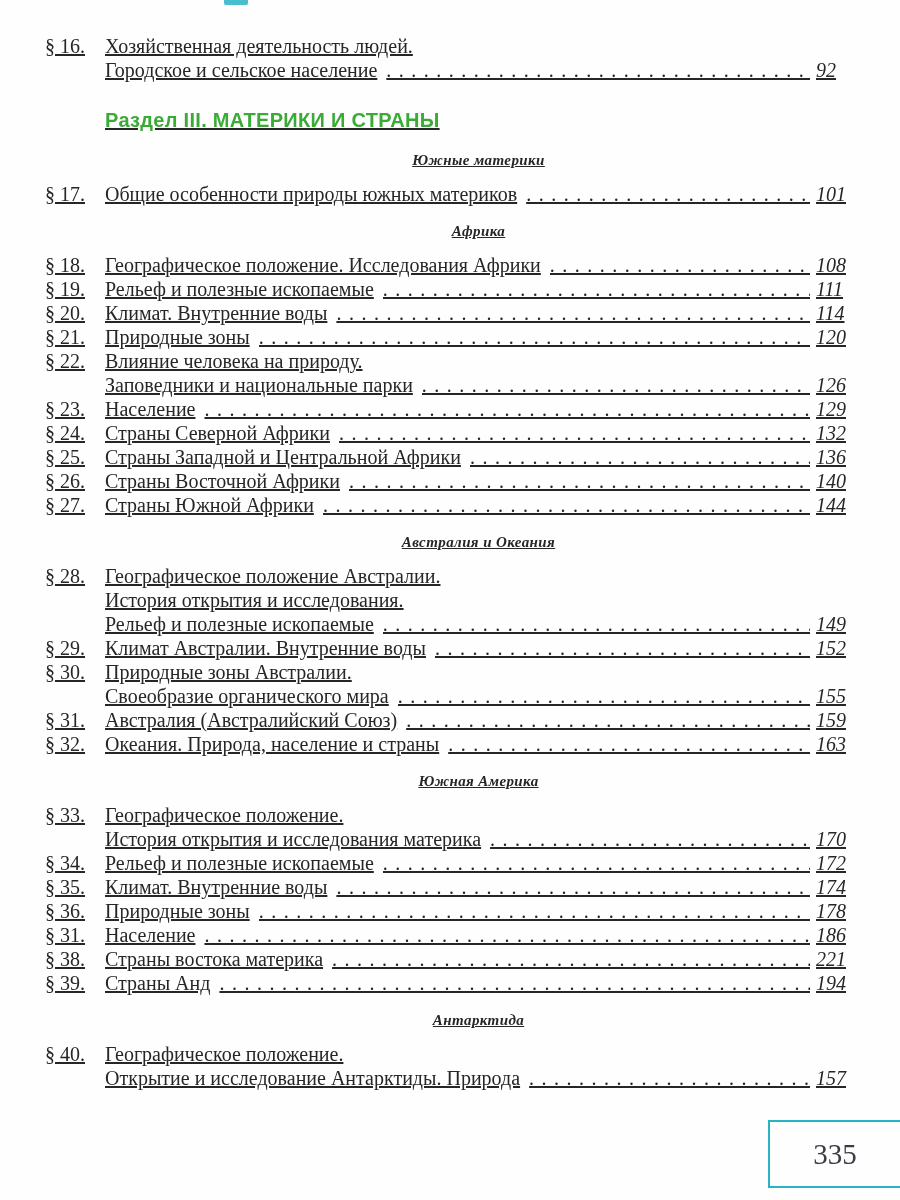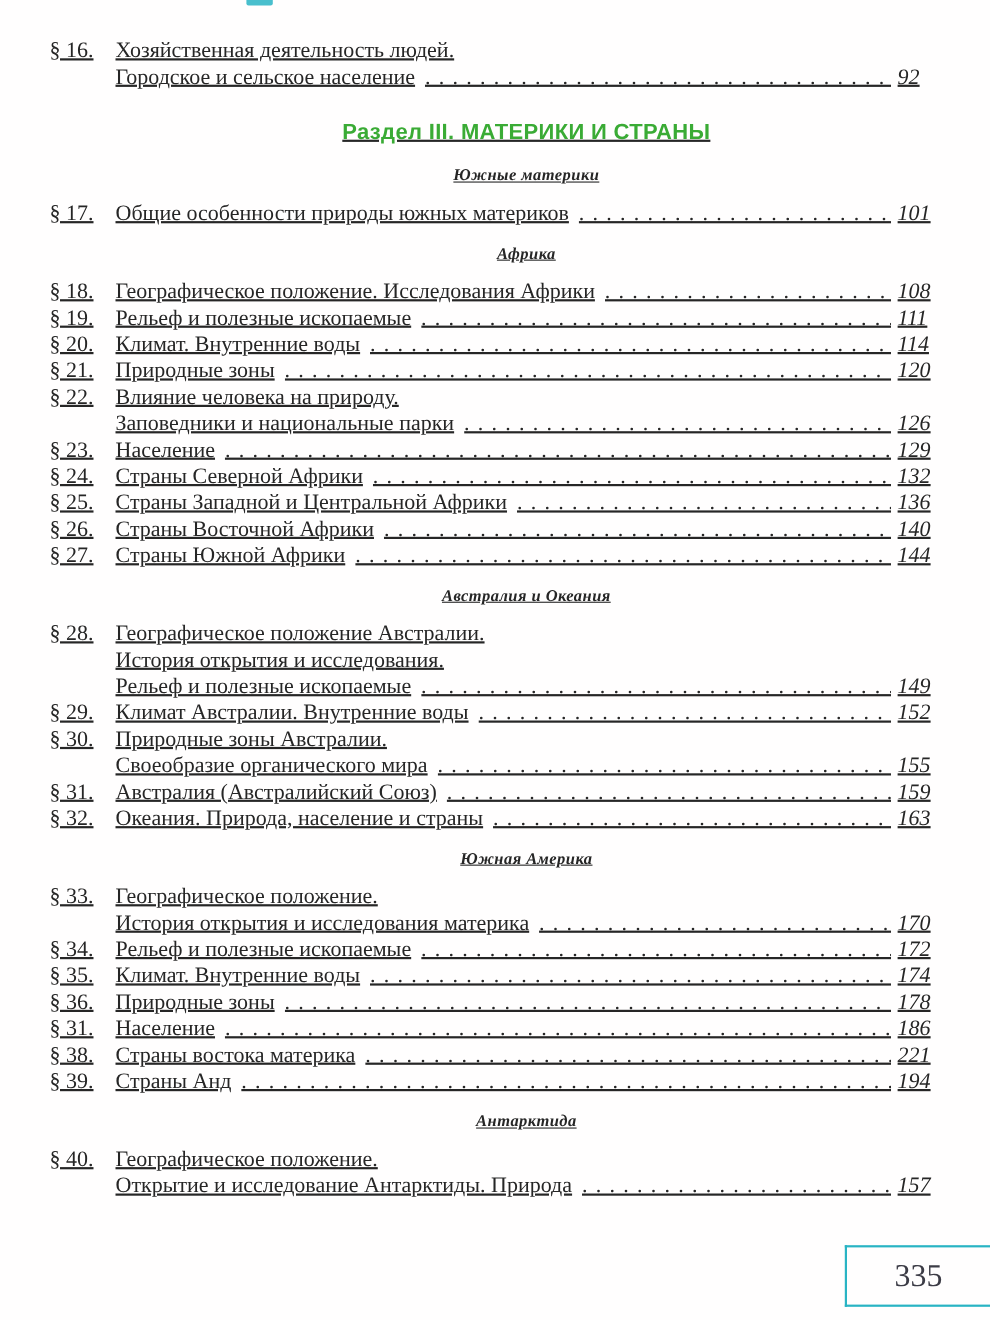--- a/index.html
+++ b/index.html
@@ -42,32 +42,31 @@
   .pagenum{
     flex:0 0 auto;min-width:36px;text-align:left;
     font-style:italic;
   }
   .section-heading{
     font-family:"Liberation Sans", sans-serif;
     font-weight:bold;font-size:20px;line-height:24px;
     color:var(--green);
     margin:26px 0 16px 60px;
     letter-spacing:.3px;
-    text-align:center;
   }
   .subsection-heading{
     font-weight:bold;font-style:italic;
     font-size:15px;line-height:25px;
     margin:13px 0 9px 60px;
     letter-spacing:.4px;
     text-align:center;
   }
   .page-badge{
     position:absolute;right:0;bottom:12px;
-    width:132px;height:56px;
+    width:132px;height:68px;
     border:2px solid var(--teal);border-right:none;
     display:flex;align-items:center;justify-content:center;
     font-size:29px;color:#3c3c46;
   }
 </style>
 </head>
 <body>
 
 <div class="page">
   <div class="edge-mark"></div>

